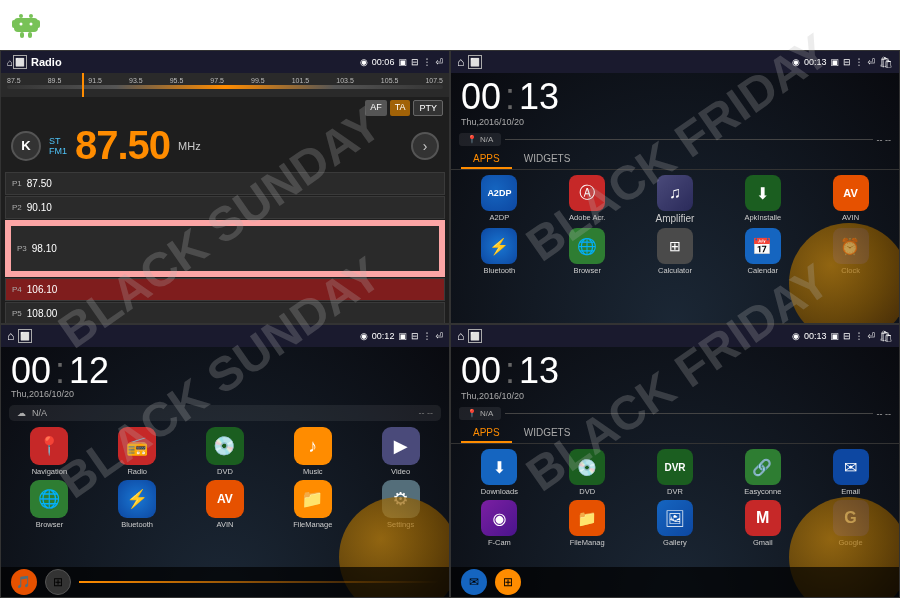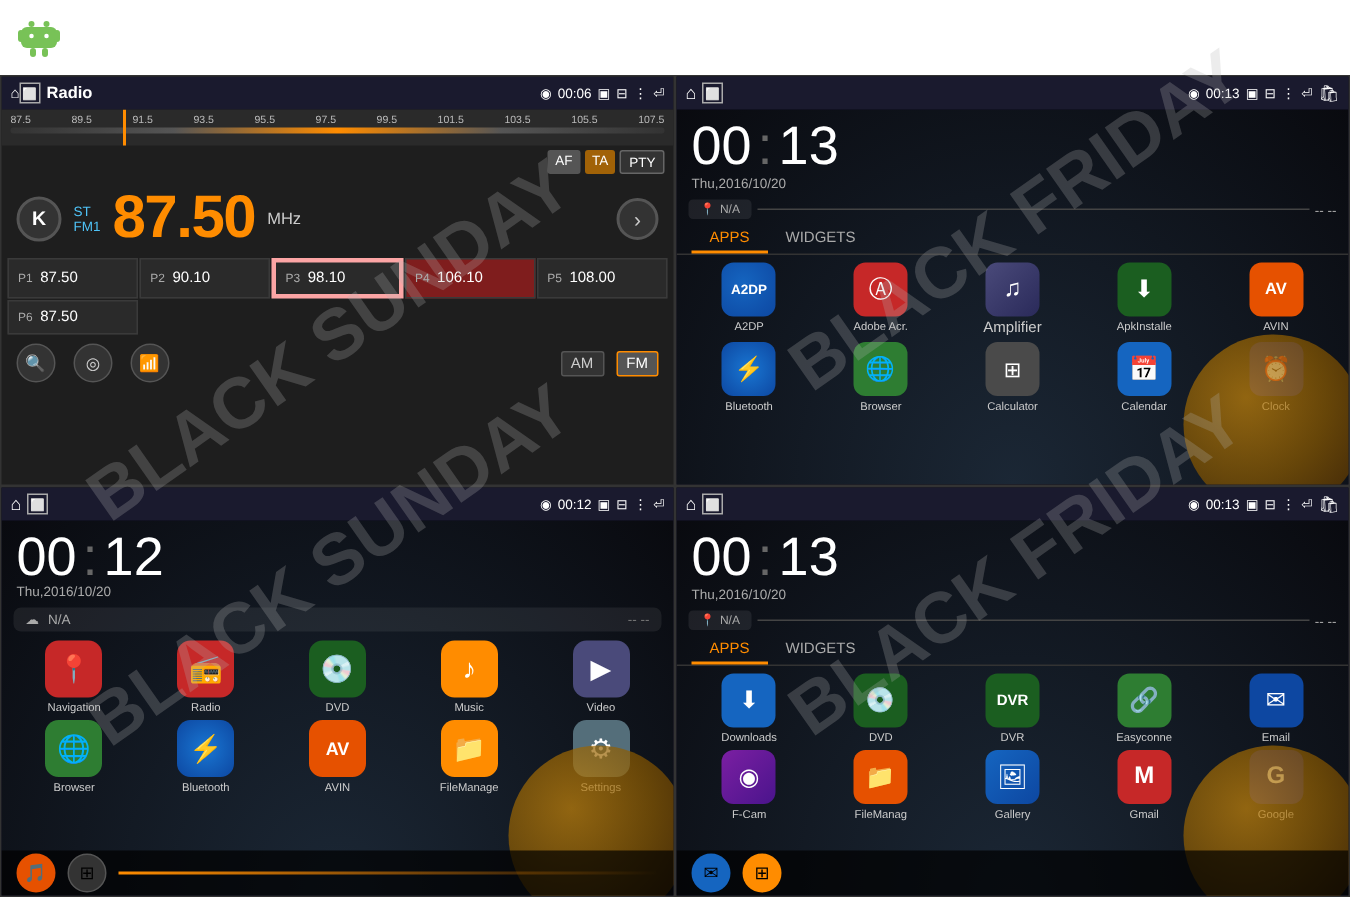--- a/index.html
+++ b/index.html
@@ -197,30 +197,30 @@
         <div style="width:30px;height:30px;border-radius:50%;border:2px solid #555;background:#333;display:flex;align-items:center;justify-content:center;font-size:13px;font-weight:bold;color:#fff;">K</div>
         <div style="margin-left:8px;">
           <div style="font-size:9px;color:#4fc3f7;">ST</div>
           <div style="font-size:9px;color:#4fc3f7;">FM1</div>
         </div>
         <div style="font-size:40px;font-weight:bold;color:#ff8c00;margin:0 8px;letter-spacing:-1px;">87.50</div>
         <div style="font-size:11px;color:#ccc;">MHz</div>
         <div style="width:28px;height:28px;border-radius:50%;border:2px solid #555;background:#333;display:flex;align-items:center;justify-content:center;font-size:14px;color:#ccc;margin-left:auto;">›</div>
       </div>
 
-      <div style="display:grid;grid-template-columns:1fr 1fr 1fr 1fr 1fr;gap:1px;margin:0 4px;">
+      <div style="display:grid;grid-template-columns:1fr;gap:1px;margin:0 4px;">
         <div style="background:#2a2a2a;border:1px solid #3a3a3a;padding:5px 6px;display:flex;gap:5px;align-items:center;">
           <span style="font-size:8px;color:#aaa;">P1</span>
           <span style="font-size:10px;color:#fff;">87.50</span>
         </div>
         <div style="background:#2a2a2a;border:1px solid #3a3a3a;padding:5px 6px;display:flex;gap:5px;align-items:center;">
           <span style="font-size:8px;color:#aaa;">P2</span>
           <span style="font-size:10px;color:#fff;">90.10</span>
         </div>
-        <div style="background:#2a2a2a;border:3px solid #fca5a5;padding:5px 6px;display:flex;gap:5px;align-items:center;">
+        <div style="background:#2a2a2a;border:6px solid #fca5a5;padding:17px 6px;display:flex;gap:5px;align-items:center;">
           <span style="font-size:8px;color:#aaa;">P3</span>
           <span style="font-size:10px;color:#fff;">98.10</span>
         </div>
         <div style="background:#7f1d1d;border:1px solid #3a3a3a;padding:5px 6px;display:flex;gap:5px;align-items:center;">
           <span style="font-size:8px;color:#aaa;">P4</span>
           <span style="font-size:10px;color:#fff;">106.10</span>
         </div>
         <div style="background:#2a2a2a;border:1px solid #3a3a3a;padding:5px 6px;display:flex;gap:5px;align-items:center;">
           <span style="font-size:8px;color:#aaa;">P5</span>
           <span style="font-size:10px;color:#fff;">108.00</span>

